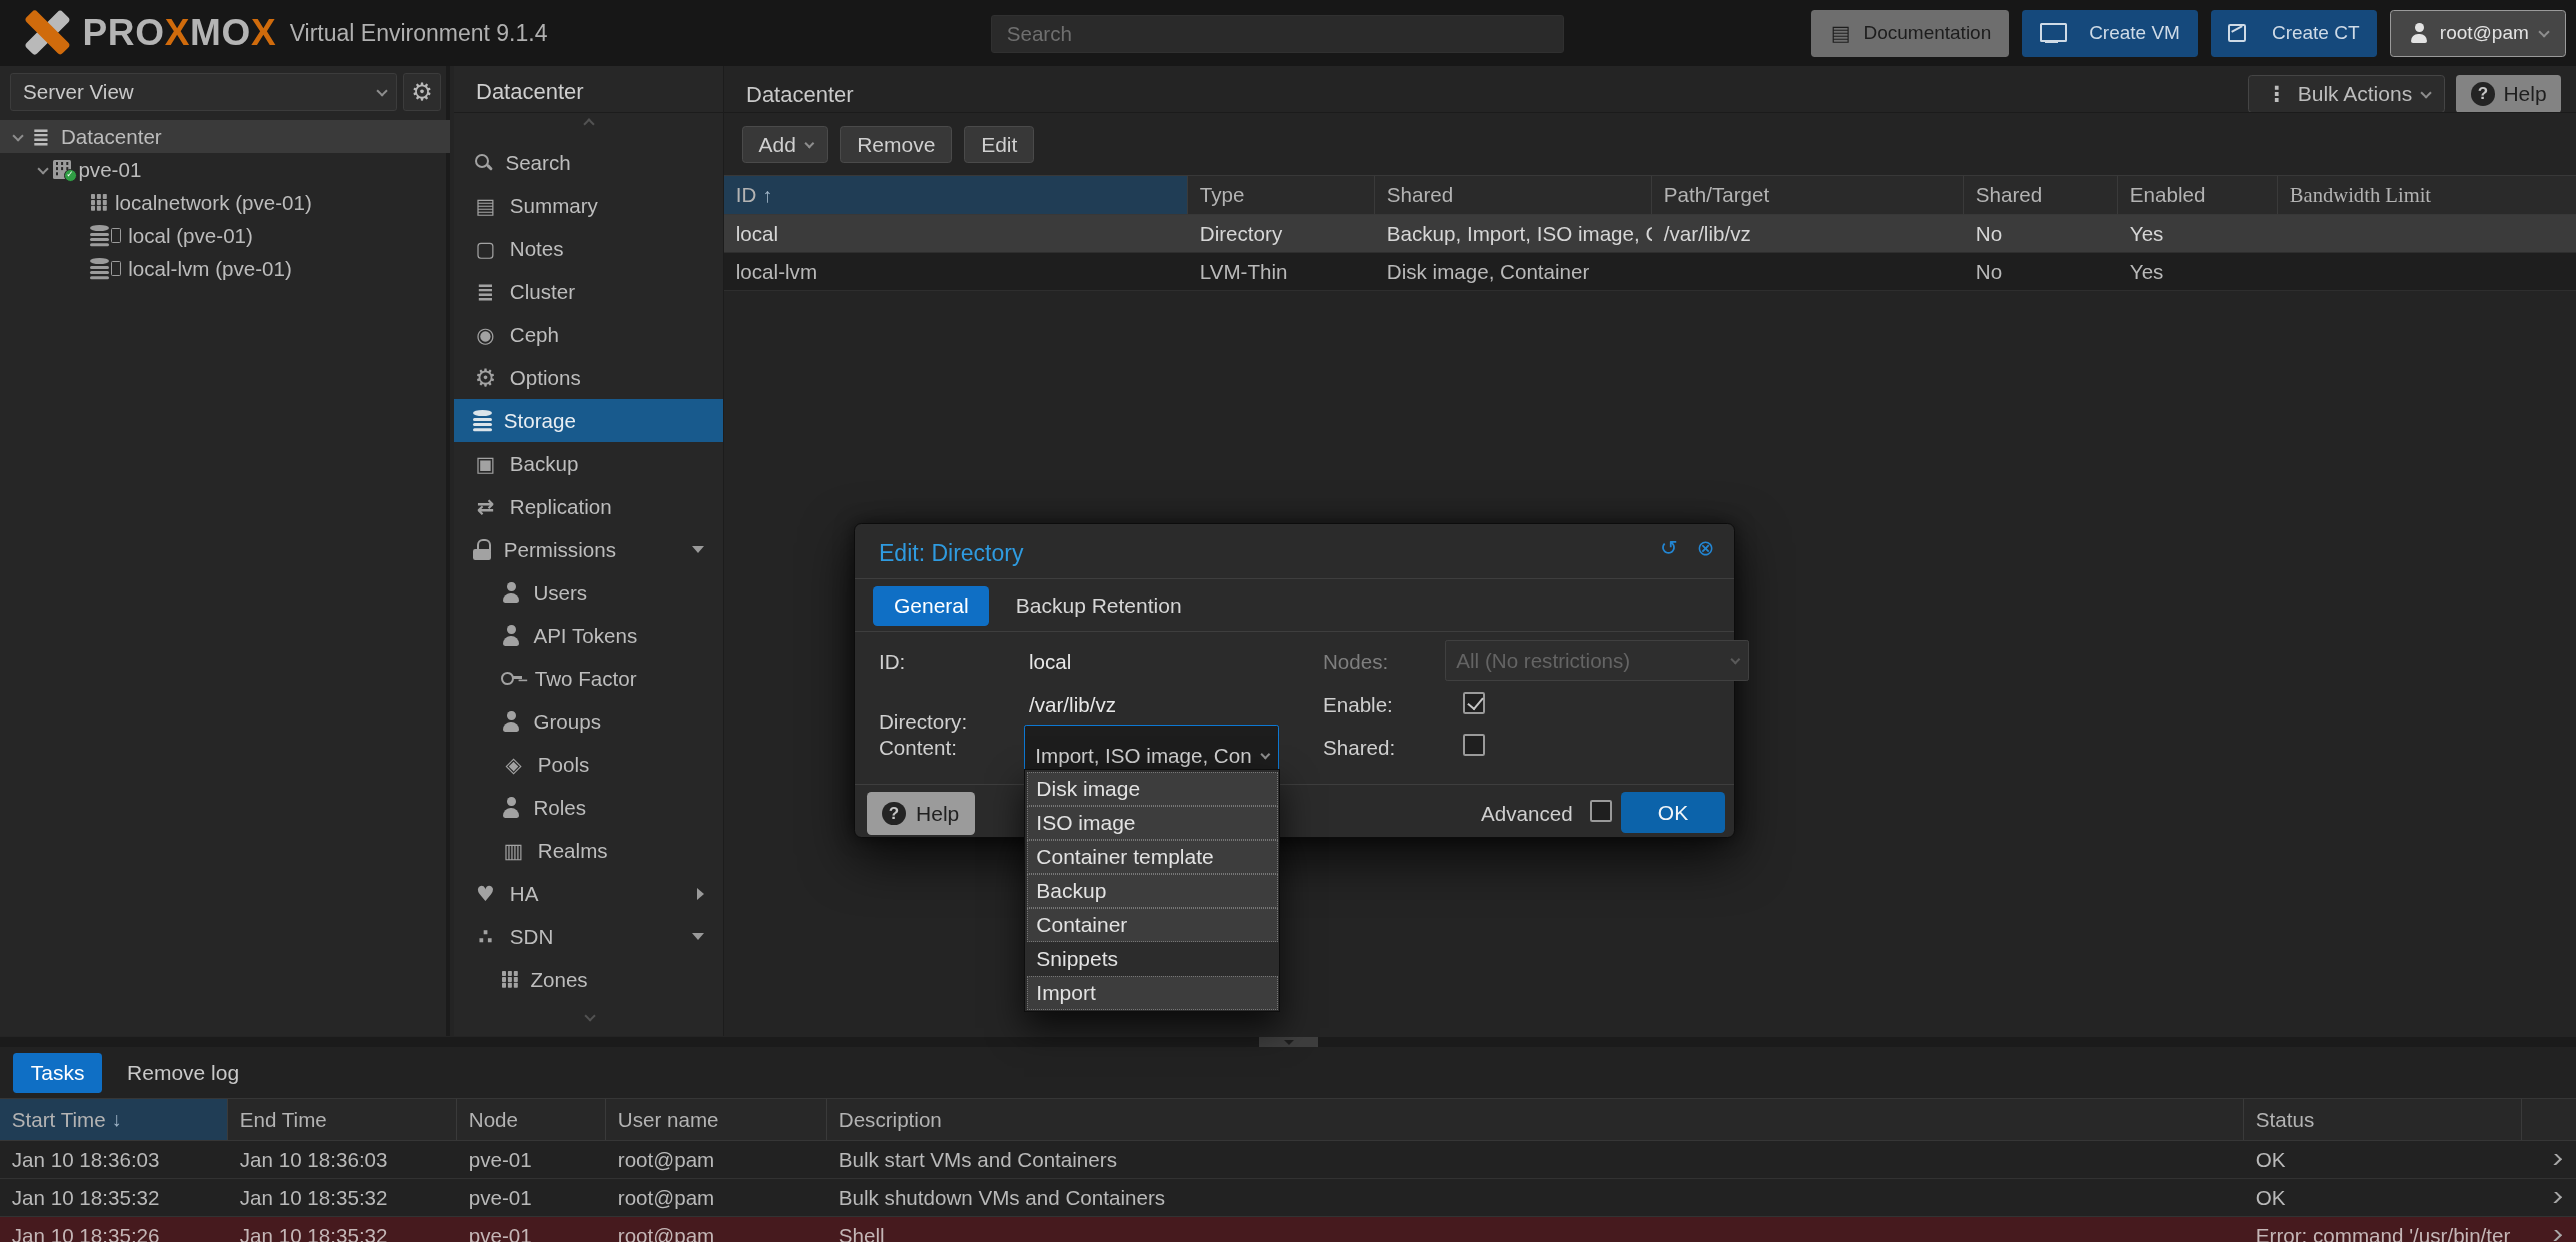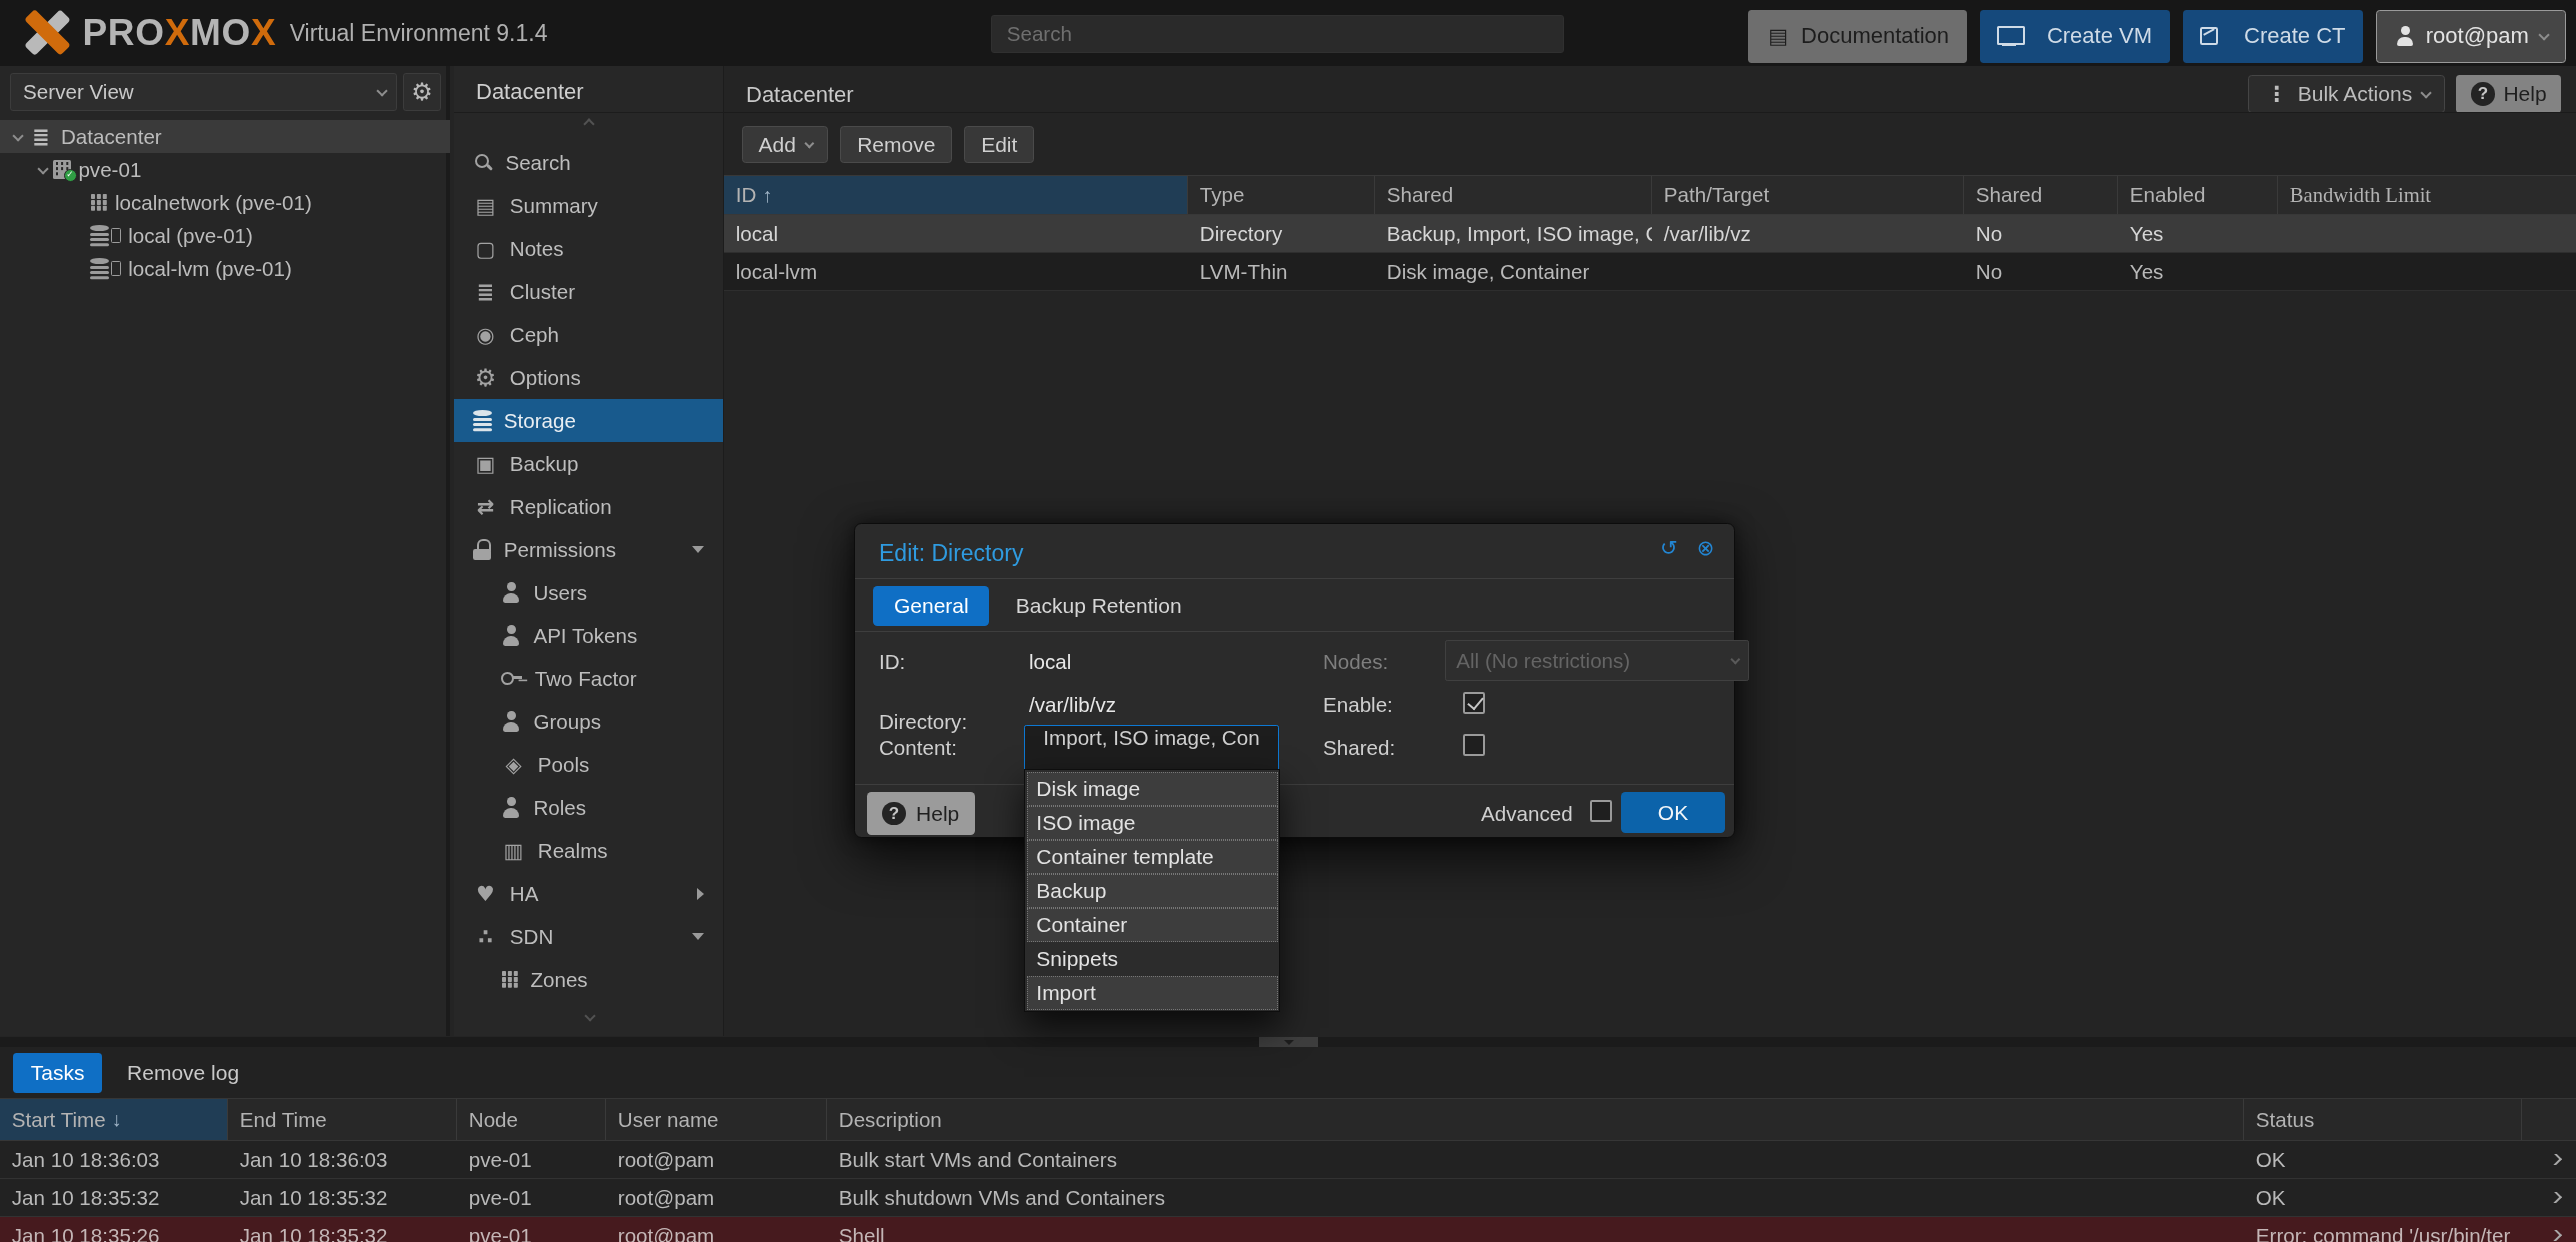--- a/index.html
+++ b/index.html
@@ -12,21 +12,21 @@
   .logo-mark { position:relative; width:53px; height:49px; margin-right:8.8px; }
   .logo-mark .b1,.logo-mark .b2 { position:absolute; left:19px; top:-1.5px; width:14.7px; height:51px; border-radius:3.7px; }
   .logo-mark .b1 { background:#b9b9b9; transform:rotate(45deg); }
   .logo-mark .b2 { background:#d06b0c; transform:rotate(-45deg); }
   .brand { font-size:37px; font-weight:bold; letter-spacing:0.7px; color:#b4b4b4; }
   .brand .ox { color:#d06b0c; }
   .subtitle { font-size:23px; color:#b0b0b0; margin-left:13.2px; }
   .top-search { position:absolute; left:991px; top:14.7px; width:573px; height:38px; background:#2a2a2a; border:0.7px solid #303030; border-radius:2.9px; color:#bdbdbd; font-size:20.6px; padding:0 14.7px; outline:none; }
   .top-search::placeholder { color:#6f6f6f; }
   .topbtns { position:absolute; right:10.3px; top:9.6px; display:flex; gap:13.2px; align-items:center; }
-  .tbtn { height:53px; display:flex; align-items:center; gap:10.3px; padding:0 17.6px; border-radius:3.7px; font-size:22px; cursor:pointer; }
+  .tbtn { height:47px; display:flex; align-items:center; gap:10.3px; padding:0 17.6px; border-radius:3.7px; font-size:19px; cursor:pointer; }
   .tbtn.gray { background:#6e6e6e; color:#1d1d1d; }
   .tbtn.navy { background:#15497c; color:#cfdbe7;gap:26px; }
   .tbtn.user { background:#464646; color:#e3e3e3; border:1.5px solid #9a9a9a; }
 
   
   .ic { display:inline-flex; align-items:center; justify-content:center; min-width:25px; font-size:21px; font-family:"DejaVu Sans",sans-serif; }
   .g-book::before { content:"▤"; } .g-note::before { content:"▢"; } .g-server::before { content:"≣"; font-weight:bold; }
   .g-ceph::before { content:"◉"; } .g-gear::before { content:"⚙"; font-size:24px; } .g-floppy::before { content:"▣"; }
   .g-sync::before { content:"⇄"; font-weight:bold; } .g-tag::before { content:"◈"; } .g-realm::before { content:"▥"; }
   .g-heart::before { content:"♥"; } .g-sdn::before { content:"∴"; font-weight:bold; } .g-dots::before { content:"⋮"; font-weight:bold; }
@@ -439,21 +439,21 @@
       <span class="fvalue">/var/lib/vz</span>
     </div>
   <div class="frow" style="left:468px; top:169px;">
       <span class="flabel">Enable:</span>
     </div>
   <span class="cbx on" style="position:absolute; left:608px; top:168px;"></span>
 
   <div class="frow" style="left:24px; top:212px;">
       <span class="flabel">Content:</span>
     </div>
-  <div class="combo" style="position:absolute; left:169px; top:201px; width:255px; height:61px;flex-direction:column;">
+  <div class="combo" style="position:absolute; left:169px; top:201px; width:255px; height:61px;">
     <span style="overflow:hidden; white-space:nowrap;">Import, ISO image, Con</span>
     <span class="chev d" style="width:6.6px; height:6.6px;"></span>
   </div>
   <div class="frow" style="left:468px; top:212px;">
       <span class="flabel">Shared:</span>
     </div>
   <span class="cbx" style="position:absolute; left:608px; top:210px;"></span>
 
   <div class="dlg-fdiv"></div>
   <div class="dbtn help" style="position:absolute; left:11.8px; top:268px; width:108px; height:43px;">

